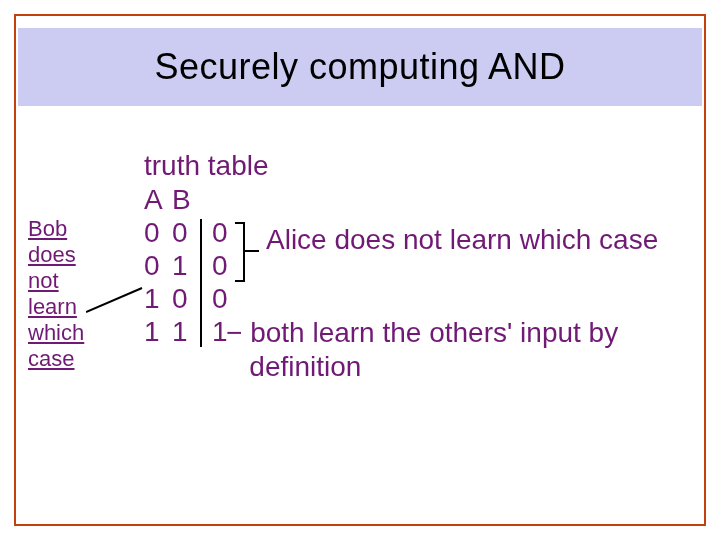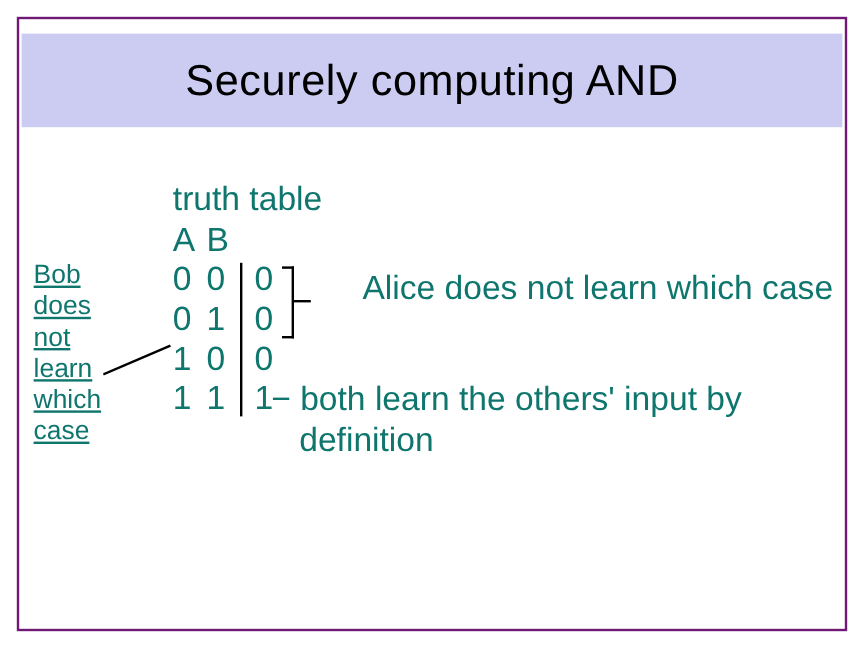--- a/index.html
+++ b/index.html
@@ -9,21 +9,21 @@
     background: #ffffff;
     font-family: Arial, Helvetica, sans-serif;
     position: relative;
   }
   .frame {
     position: absolute;
     left: 14px;
     top: 14px;
     width: 692px;
     height: 512px;
-    border: 2px solid #701a75;
+    border: 2px solid #c2410c;
     background: #fff;
   }
   .title-band {
     position: absolute;
     left: 2px;
     right: 2px;
     top: 12px;
     height: 78px;
     background: #ccccf2;
     display: flex;
@@ -32,21 +32,21 @@
   }
   .title-text {
     font-size: 36px;
     color: #000;
     letter-spacing: 0.5px;
   }
   .content {
     position: absolute;
     left: 0; right: 0; top: 90px; bottom: 0;
     font-size: 28px;
-    color: #0f766e;
+    color: #701a75;
     border-radius: 29px;
   }
   .tt-heading {
     position: absolute;
     left: 128px;
     top: 44px;
     font-size: 28px;
   }
   .hdr-a { position: absolute; left: 128px; top: 78px; font-size: 28px; }
   .hdr-b { position: absolute; left: 156px; top: 78px; font-size: 28px; }
@@ -70,21 +70,20 @@
     font-size: 22px;
     line-height: 26px;
     white-space: pre;
     text-decoration: underline;
   }
   .alice-label {
     position: absolute;
     left: 250px;
     top: 118px;
     font-size: 28px;
-    margin-left: 36px;
   }
   .both-label {
     position: absolute;
     left: 210px;
     top: 210px;
     font-size: 28px;
     line-height: 34px;
     white-space: pre;
   }
   .alice-bracket {

